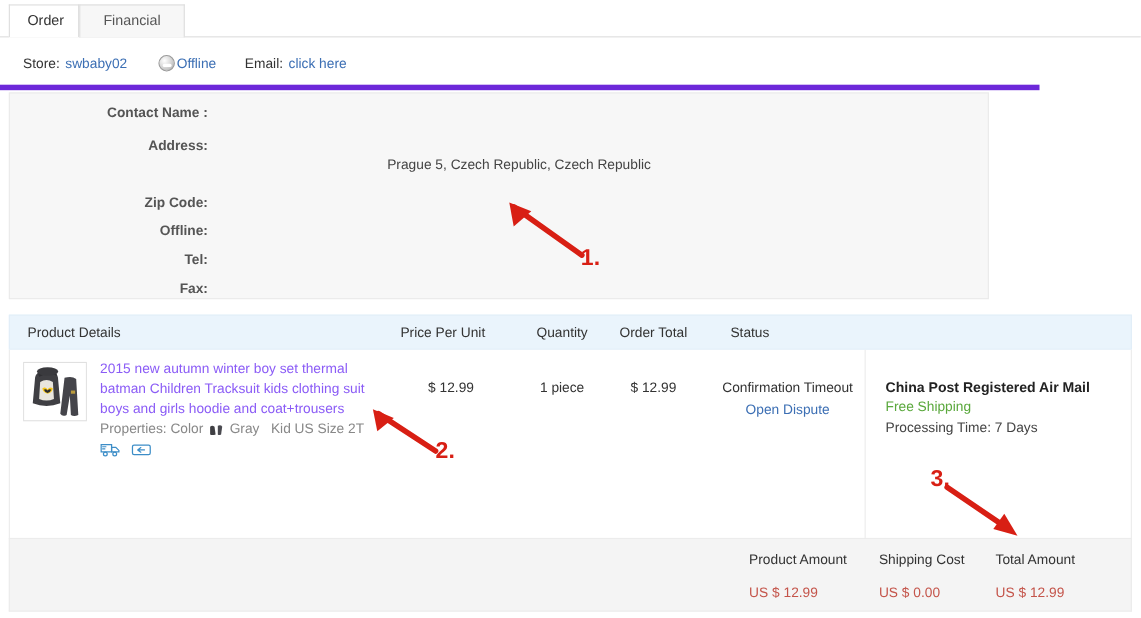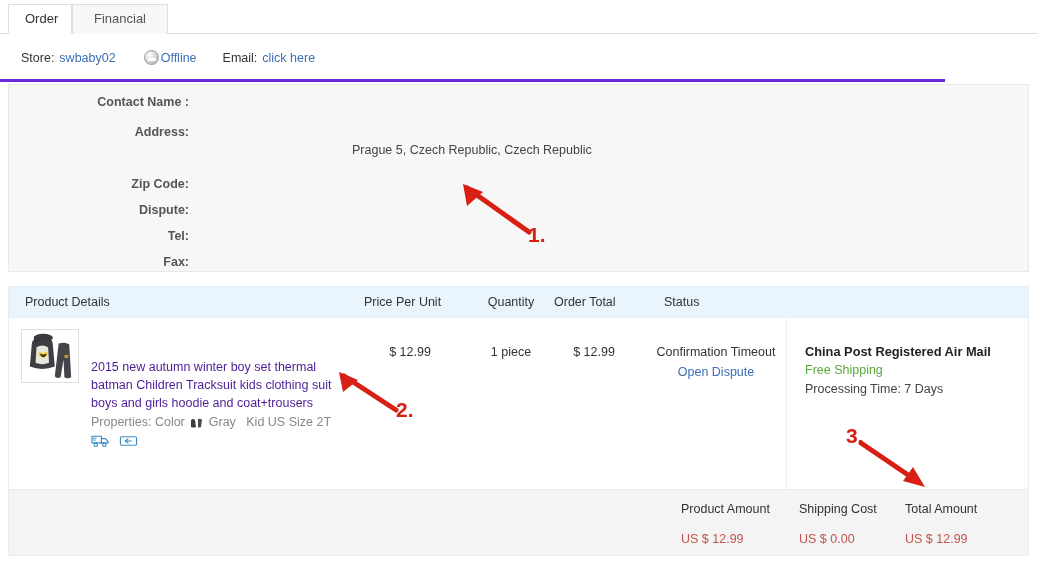--- a/index.html
+++ b/index.html
@@ -53,21 +53,21 @@
     color: #555555;
     z-index: 2;
   }
 
   
   .storebar {
     position: absolute;
     left: 0; top: 34px;
     width: 945px;
     height: 48px;
-    border-bottom: 3px solid #6d28d9;
+    border-bottom: 5px solid #6d28d9;
     box-sizing: border-box;
   }
   .storebar-inner {
     position: absolute;
     left: 21px; top: 16px;
     display: flex;
     align-items: center;
     white-space: nowrap;
   }
   .lbl { color: #333333; font-size: 12.5px; }
@@ -90,21 +90,21 @@
     left: 3px; top: 7px;
     width: 8px; height: 3px;
     border-radius: 2px;
     background: #ffffff;
   }
 
   
   .contact-panel {
     position: absolute;
     left: 8px; top: 84px;
-    width: 1021px;
+    width: 891px;
     height: 188px;
     background: #f7f7f7;
     border: 1px solid #e9e9e9;
     box-sizing: border-box;
   }
   .crow {
     position: absolute;
     left: 0;
     width: 100%;
     height: 26px;
@@ -147,21 +147,21 @@
   .th {
     position: absolute;
     top: 8px;
     font-size: 12.5px;
     color: #333333;
     white-space: nowrap;
   }
   .th-product  { left: 16px; }
   .th-price    { left: 355px; width: 92px; text-align: left; }
   .th-qty      { left: 467px; width: 70px; text-align: center; }
-  .th-total    { left: 545px; width: 80px; text-align: left; }
+  .th-total    { left: 545px; width: 80px; text-align: center; }
   .th-status   { left: 655px; width: 105px; }
 
   .table-body {
     position: absolute;
     left: 8px; top: 318px;
     width: 1021px;
     height: 172px;
     border-left: 1px solid #ececec;
     border-right: 1px solid #ececec;
     border-bottom: 1px solid #ececec;
@@ -184,27 +184,26 @@
     box-sizing: border-box;
     overflow: hidden;
   }
 
   .prod-info {
     position: absolute;
     left: 82px; top: 8px;
     width: 252px;
   }
   .prod-title {
-    color: #4c1d95;
+    color: #8b5cf6;
     font-size: 12.5px;
     line-height: 18px;
     text-decoration: none;
     cursor: pointer;
     display: block;
-    margin-top: 32px;
   }
   .prod-props {
     color: #888888;
     font-size: 12.5px;
     line-height: 18px;
     margin-top: 1px;
   }
   .swatch {
     display: inline-block;
     width: 13px; height: 12px;
@@ -338,21 +337,21 @@
   <div class="crow" style="top:34px">
     <span class="ckey">Address:</span>
     <span class="cval"></span>
   </div>
   <div class="addr-line">Prague 5, Czech Republic, Czech Republic</div>
   <div class="crow" style="top:86px">
     <span class="ckey">Zip Code:</span>
     <span class="cval"></span>
   </div>
   <div class="crow" style="top:112px">
-    <span class="ckey">Dispute:</span>
+    <span class="ckey">Offline:</span>
     <span class="cval"></span>
   </div>
   <div class="crow" style="top:138px">
     <span class="ckey">Tel:</span>
     <span class="cval"></span>
   </div>
   <div class="crow" style="top:164px">
     <span class="ckey">Fax:</span>
     <span class="cval"></span>
   </div>

